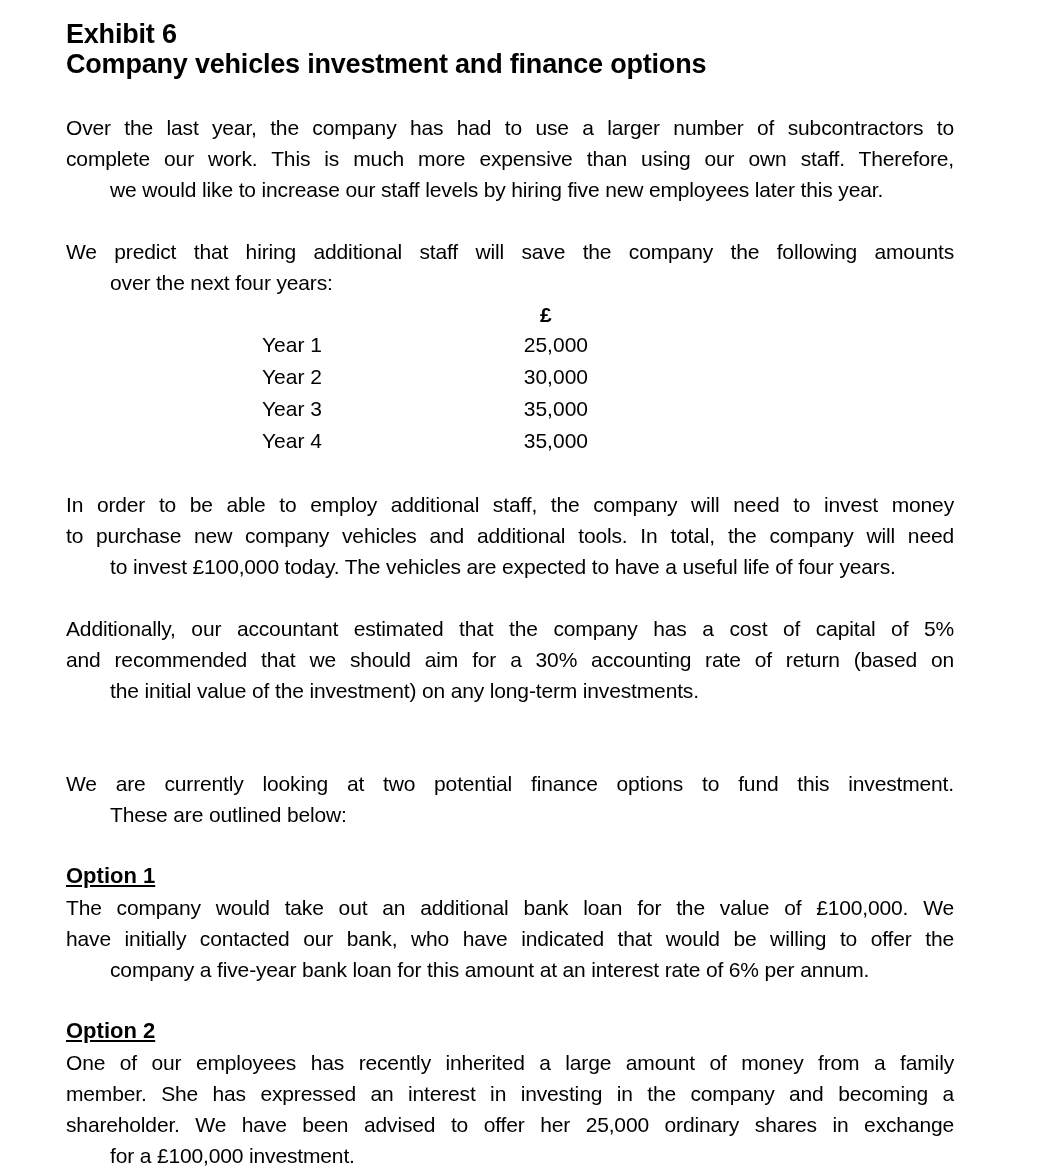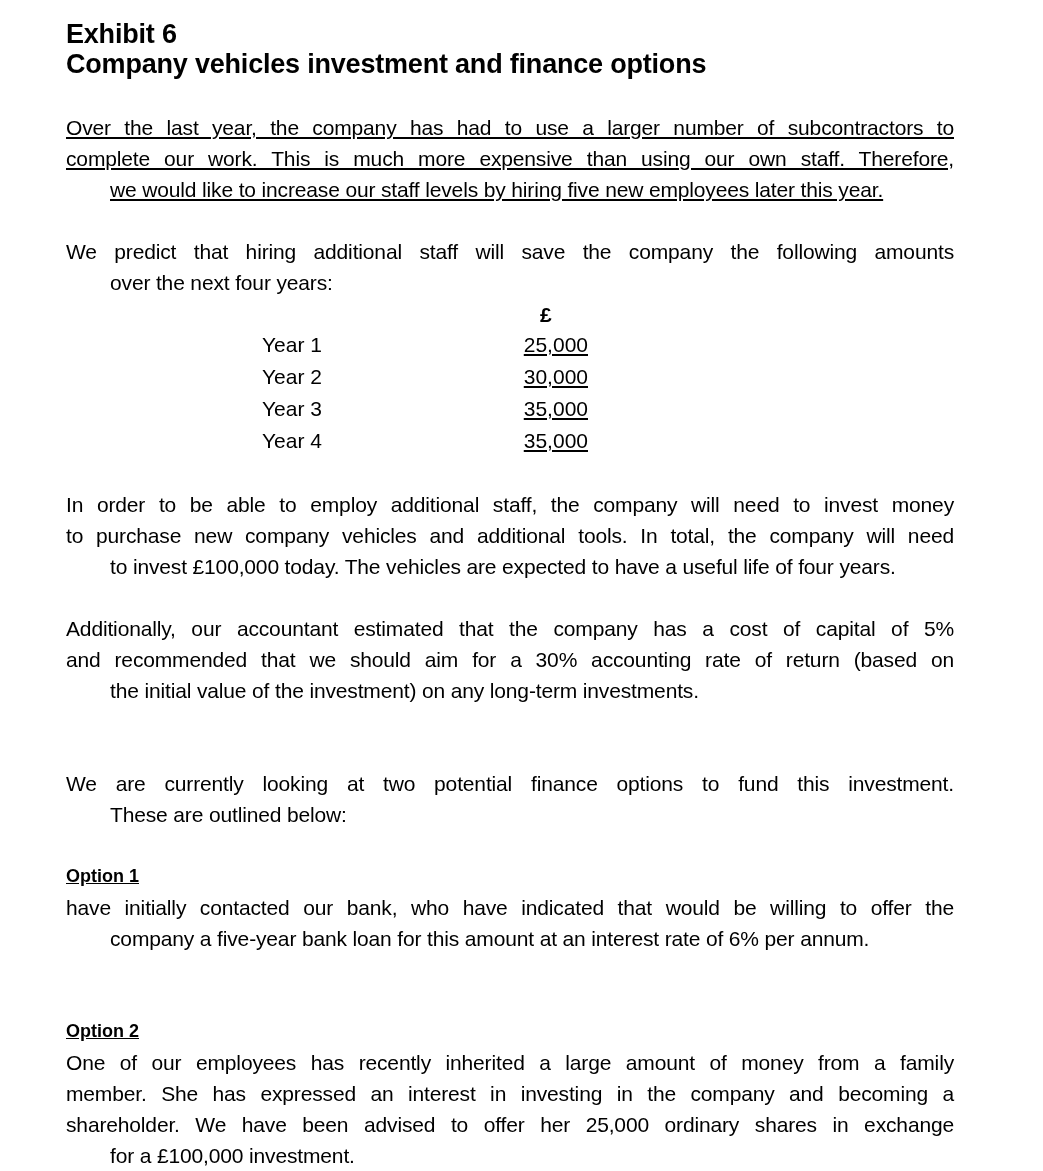--- a/index.html
+++ b/index.html
@@ -11,34 +11,34 @@
     .title { font-weight: bold; font-size: 27px; line-height: 30px; letter-spacing: -0.2px; }
     .t1 { position: absolute; top: 19px; left: 0; }
     .t2 { position: absolute; top: 49px; left: 0; }
     .para {
       position: absolute; left: 0; width: 888px;
       font-size: 21px; line-height: 31px; text-align: justify;
       letter-spacing: -0.15px;
     }
     .para .line { display: block; text-align: justify; text-align-last: justify; white-space: nowrap; }
     .para .line.last { text-align-last: left; margin-left: 44px; }
-    .p1 { top: 112px; text-decoration: underline; }
+    .p1 { top: 112px; }
     .p2 { top: 236px; }
     .p3 { top: 489px; }
     .p4 { top: 613px; }
     .p5 { top: 768px; }
-    .opt-h { position: absolute; left: 0; font-weight: bold; text-decoration: underline; font-size: 18px; line-height: 30px; }
+    .opt-h { position: absolute; left: 0; font-weight: bold; text-decoration: underline; font-size: 22px; line-height: 30px; }
     .o1h { top: 861px; }
     .o2h { top: 1016px; }
     .p6 { top: 892px; }
     .p7 { top: 1047px; }
     .tbl { position: absolute; left: 0; top: 299px; font-size: 21px; }
     .tbl .row { position: absolute; left: 0; height: 32px; line-height: 32px; white-space: nowrap; }
     .tbl .lbl { position: absolute; left: 196px; }
-    .tbl .val { position: absolute; left: 420px; width: 102px; text-align: right; text-decoration: underline; }
+    .tbl .val { position: absolute; left: 420px; width: 102px; text-align: right; }
     .tbl .hdr { position: absolute; left: 474px; font-weight: bold; }
   </style>
 </head>
 <body>
 
 <div class="page">
   <div class="title t1">Exhibit 6</div>
   <div class="title t2">Company vehicles investment and finance options</div>
 
   <div class="para p1">
@@ -86,20 +86,21 @@
     <span class="line last">the initial value of the investment) on any long-term investments.</span>
   </div>
 
   <div class="para p5">
     <span class="line">We are currently looking at two potential finance options to fund this investment.</span>
     <span class="line last">These are outlined below:</span>
   </div>
 
   <div class="opt-h o1h">Option 1</div>
   <div class="para p6">
+    <span class="line">The company would take out an additional bank loan for the value of £100,000. We</span>
     <span class="line">have initially contacted our bank, who have indicated that would be willing to offer the</span>
     <span class="line last">company a five-year bank loan for this amount at an interest rate of 6% per annum.</span>
   </div>
 
   <div class="opt-h o2h">Option 2</div>
   <div class="para p7">
     <span class="line">One of our employees has recently inherited a large amount of money from a family</span>
     <span class="line">member. She has expressed an interest in investing in the company and becoming a</span>
     <span class="line">shareholder. We have been advised to offer her 25,000 ordinary shares in exchange</span>
     <span class="line last">for a £100,000 investment.</span>

